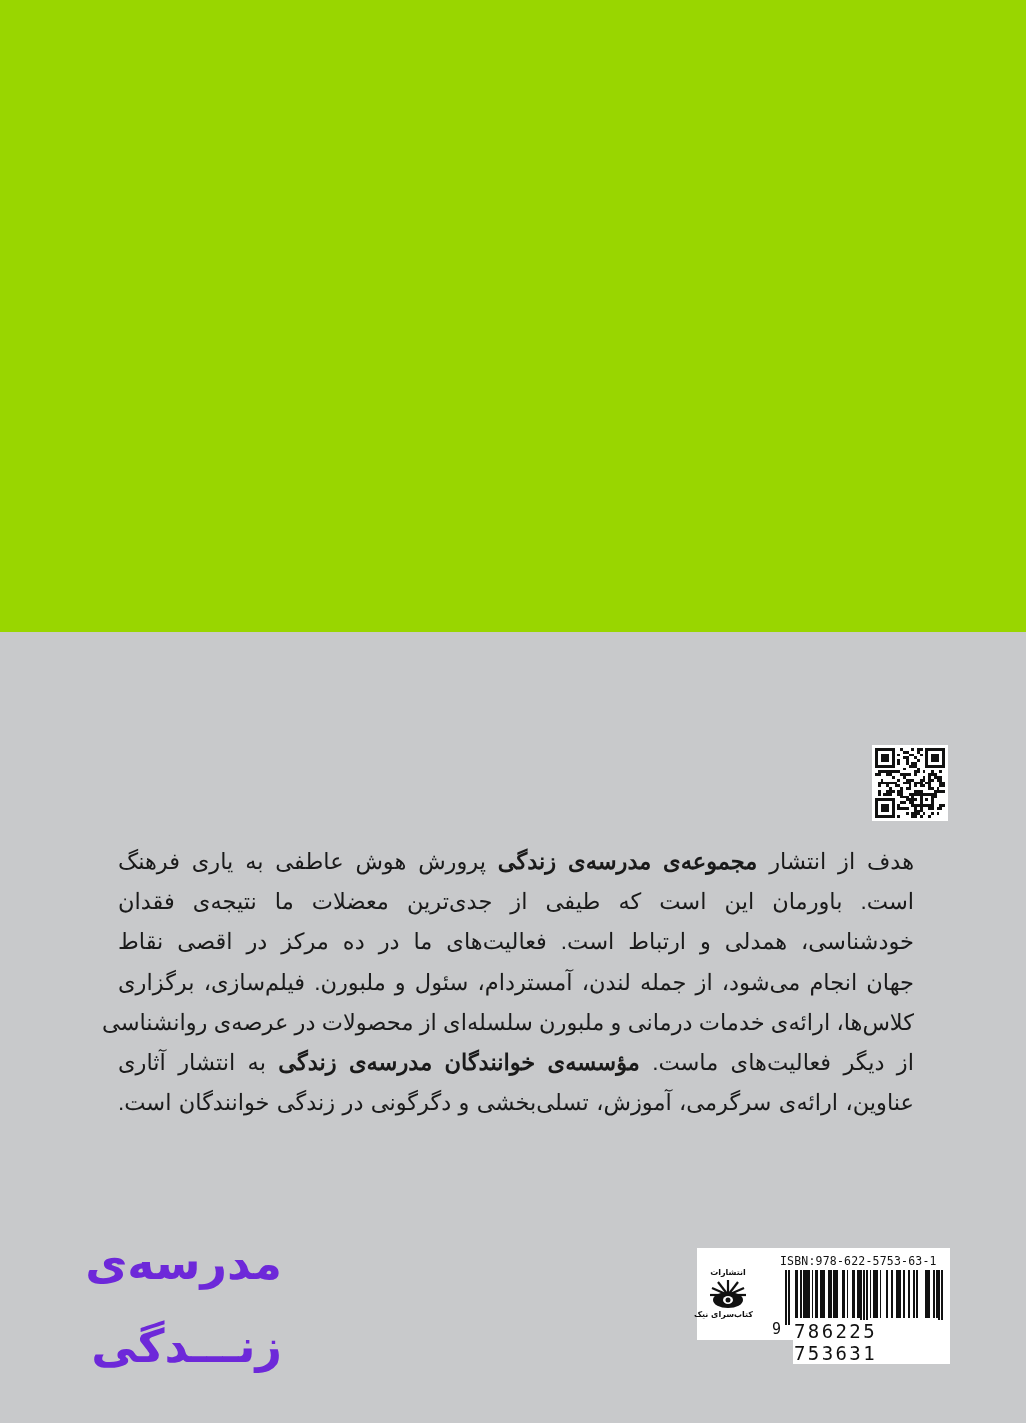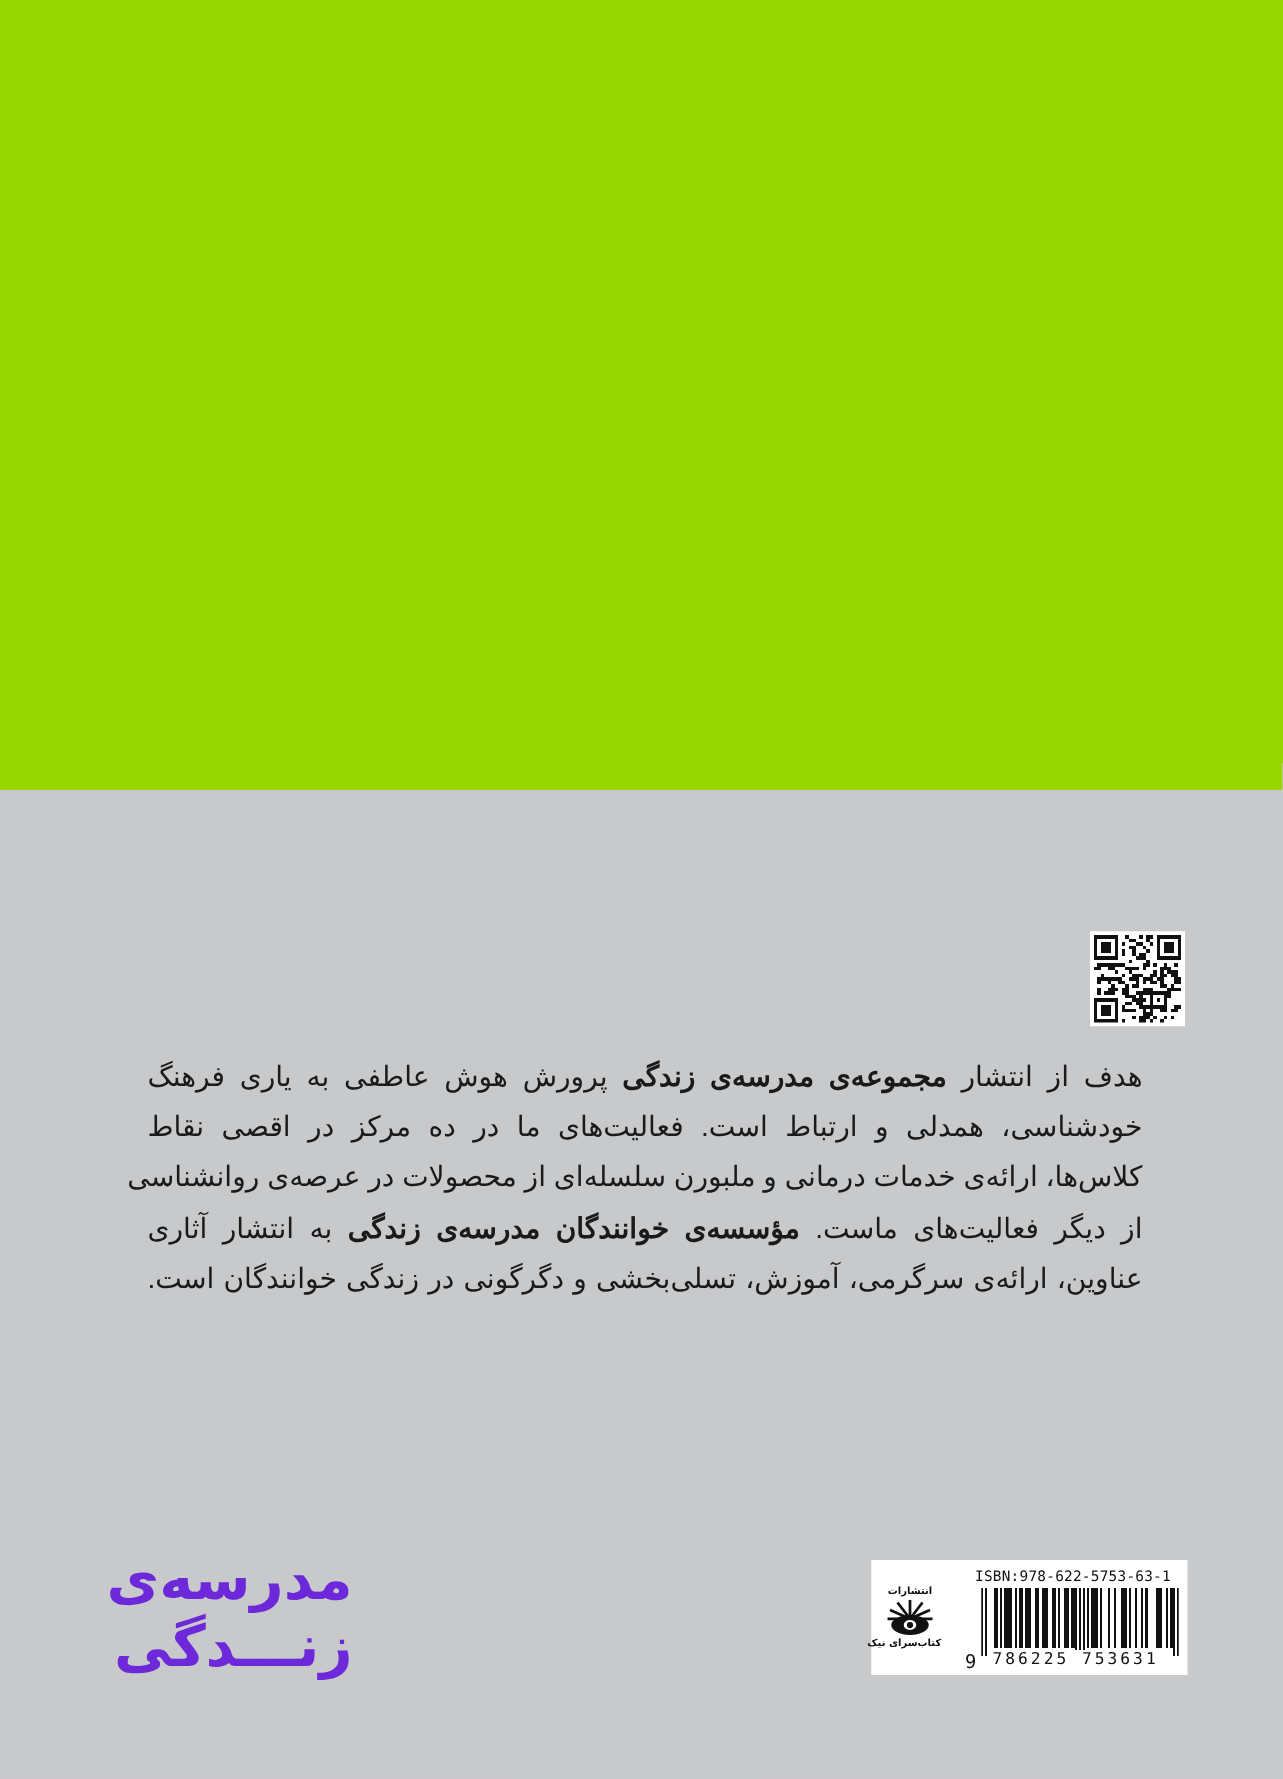--- a/index.html
+++ b/index.html
@@ -20,30 +20,30 @@
   }
   .blurb .line { display: block; height: 40.2px; white-space: nowrap; text-align: justify; text-align-last: justify; }
   .blurb b { font-weight: bold; }
 
   .series-logo {
     position: absolute; left: 112px; top: 1236px; width: 170px;
     direction: rtl; text-align: right;
     font-family: "DejaVu Sans", sans-serif; font-weight: bold;
     font-size: 46px; line-height: 54px; color: #6d28d9;
   }
-  .series-logo .l2 { letter-spacing: 2px; }
+  .series-logo .l2 { letter-spacing: 2px; margin-top: 29px; }
 
   .barcode-box { position: absolute; left: 697px; top: 1248px; width: 253px; height: 92px; background: #fff; }
   .pub-logo { position: absolute; left: 6px; top: 20px; width: 50px; height: 62px; text-align: center; }
   .pub-logo .t { font-family: "DejaVu Sans", sans-serif; font-weight: bold; font-size: 8px; line-height: 10px; color: #111; direction: rtl; white-space: nowrap; }
   .pub-logo svg { display: block; margin: 1px auto; }
   .isbn-text { position: absolute; left: 83px; top: 6px; font-family: "DejaVu Sans Mono", monospace; font-size: 11.5px; letter-spacing: 0.2px; color: #111; white-space: nowrap; }
   .bars { position: absolute; left: 88px; top: 22px; width: 158px; height: 55px; }
   .ean-first { position: absolute; left: 75px; top: 72px; font-family: "DejaVu Sans Mono", monospace; font-size: 15px; color: #111; }
-  .ean-rest { position: absolute; left: 96px; top: 72px; font-family: "DejaVu Sans Mono", monospace; font-size: 13px; color: #111; letter-spacing: 2.4px; background: #fff; padding: 0 1px; }
+  .ean-rest { position: absolute; left: 96px; top: 72px; font-family: "DejaVu Sans Mono", monospace; font-size: 19px; color: #111; letter-spacing: 2.4px; background: #fff; padding: 0 1px; }
 </style>
 </head>
 <body>
 
 <div class="green-panel"></div>
 <div class="gray-panel"></div>
 
 <div class="qr">
   <svg viewBox="0 0 25 25" shape-rendering="crispEdges" id="qr-svg">
     <rect width="25" height="25" fill="#fff"></rect>
@@ -233,21 +233,23 @@
         <rect x="13" y="24" width="1" height="1"></rect>
         <rect x="14" y="24" width="1" height="1"></rect>
         <rect x="16" y="24" width="1" height="1"></rect>
         <rect x="19" y="24" width="1" height="1"></rect>
       </g>
   </svg>
 </div>
 
 <div class="blurb" id="blurb">
     <span class="line"><span>هدف از انتشار </span><b>مجموعه‌ی مدرسه‌ی زندگی</b><span> پرورش هوش عاطفی به یاری فرهنگ</span></span>
+    <span class="line"><span>است. باورمان این است که طیفی از جدی‌ترین معضلات ما نتیجه‌ی فقدان</span></span>
     <span class="line"><span>خودشناسی، همدلی و ارتباط است. فعالیت‌های ما در ده مرکز در اقصی نقاط</span></span>
+    <span class="line"><span>جهان انجام می‌شود، از جمله لندن، آمستردام، سئول و ملبورن. فیلم‌سازی، برگزاری</span></span>
     <span class="line"><span>کلاس‌ها، ارائه‌ی خدمات درمانی و ملبورن سلسله‌ای از محصولات در عرصه‌ی روانشناسی</span></span>
     <span class="line"><span>از دیگر فعالیت‌های ماست. </span><b>مؤسسه‌ی خوانندگان مدرسه‌ی زندگی</b><span> به انتشار آثاری</span></span>
     <span class="line"><span>عناوین، ارائه‌ی سرگرمی، آموزش، تسلی‌بخشی و دگرگونی در زندگی خوانندگان است.</span></span>
   </div>
 
 <div class="series-logo">
   <div>مدرسه‌ی</div>
   <div class="l2">زنـــدگی</div>
 </div>
 

